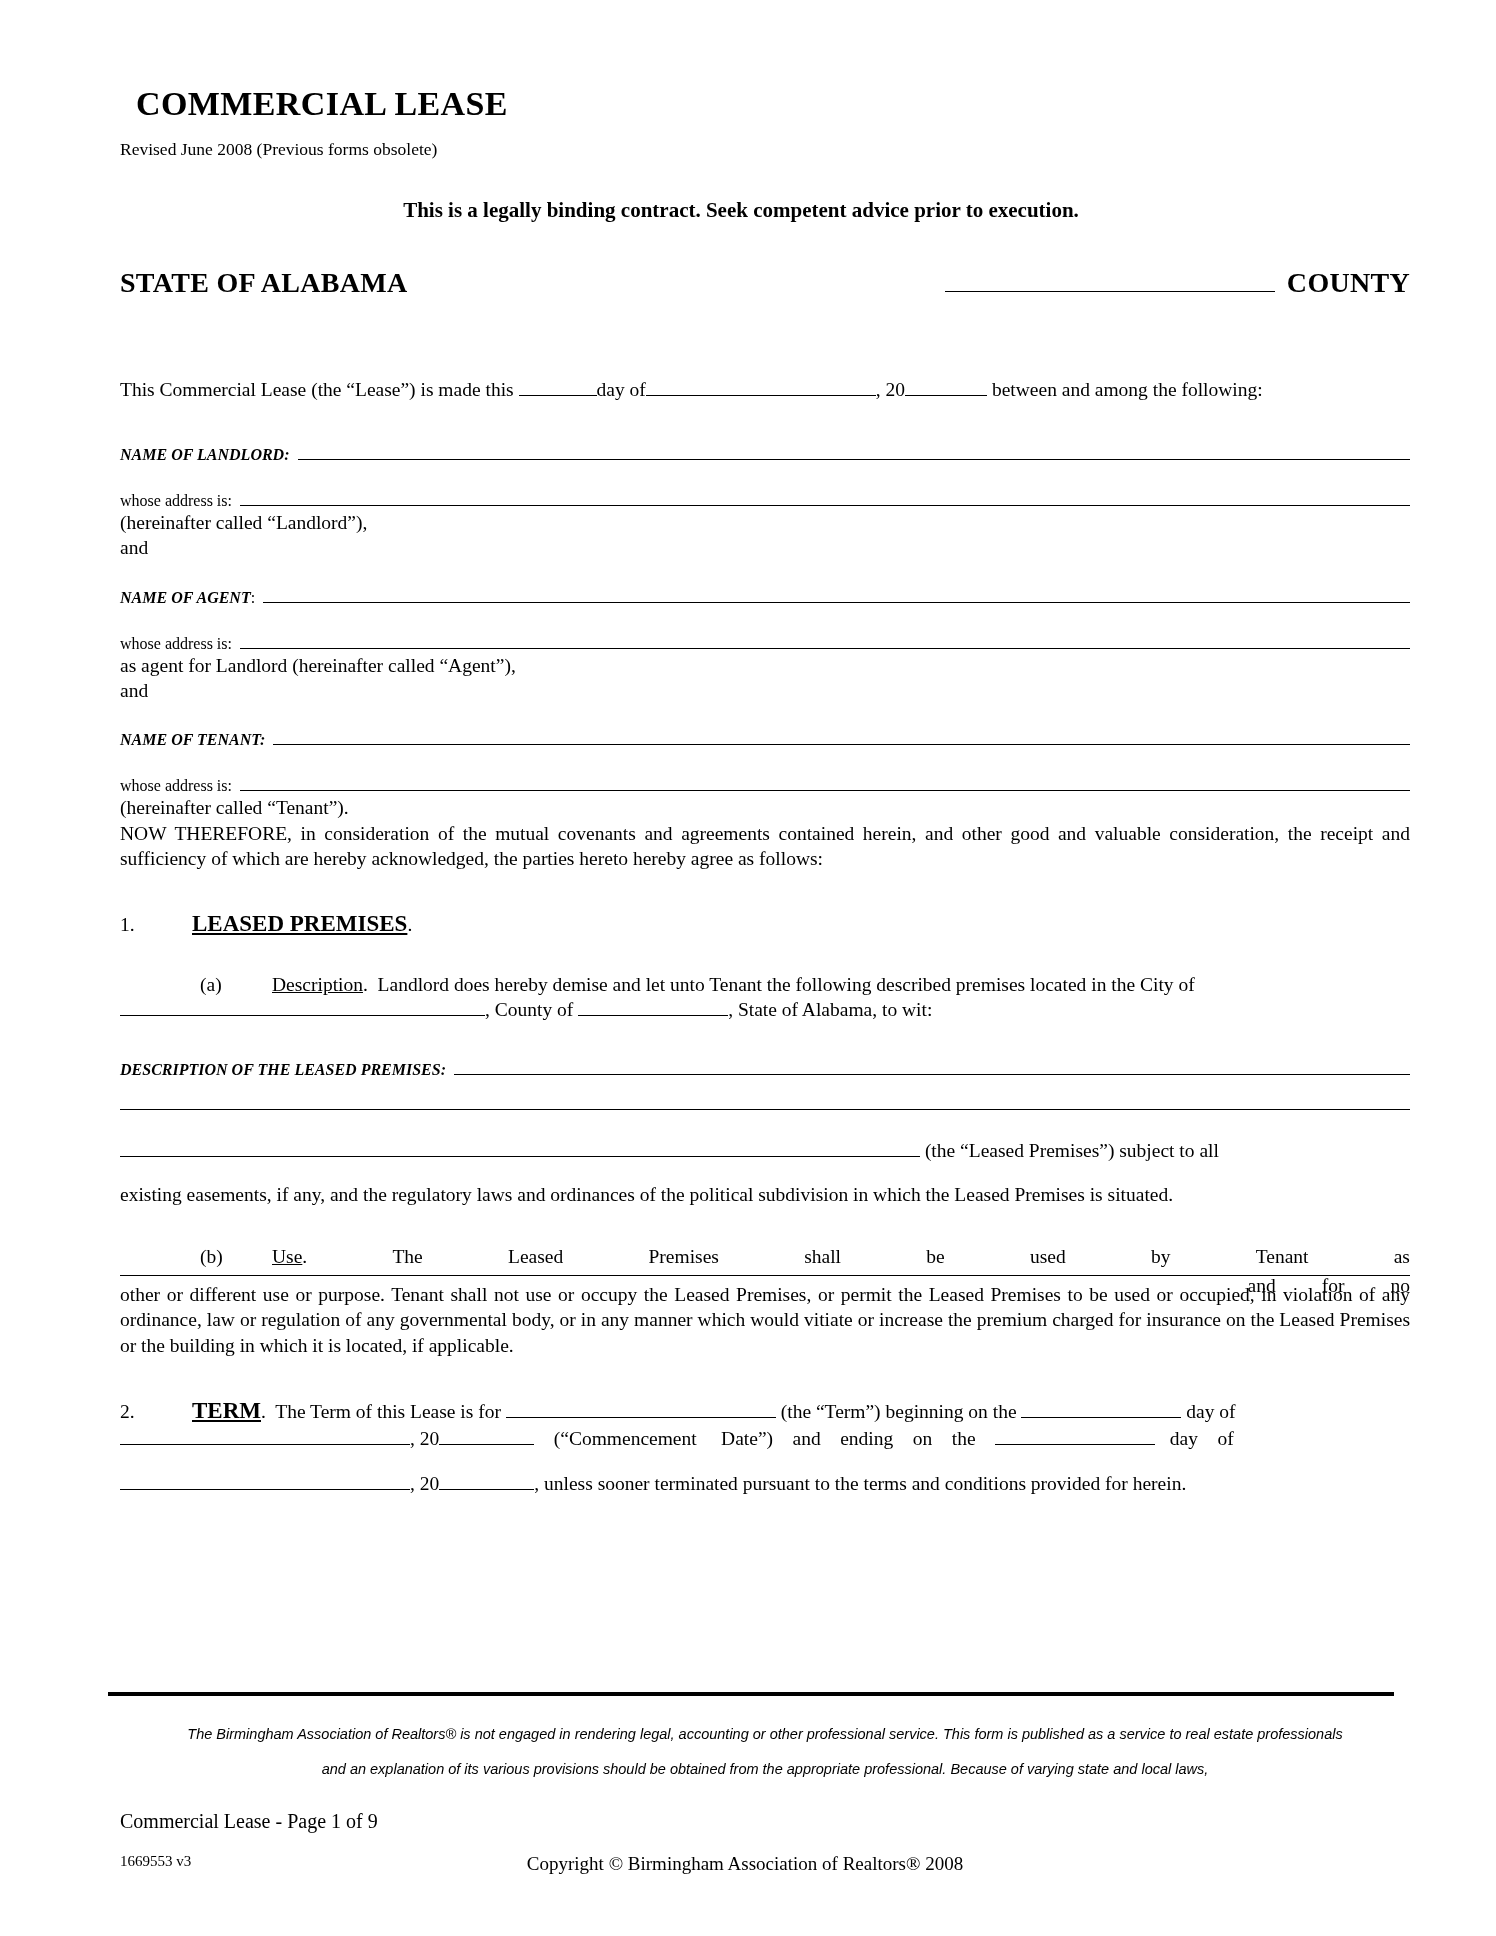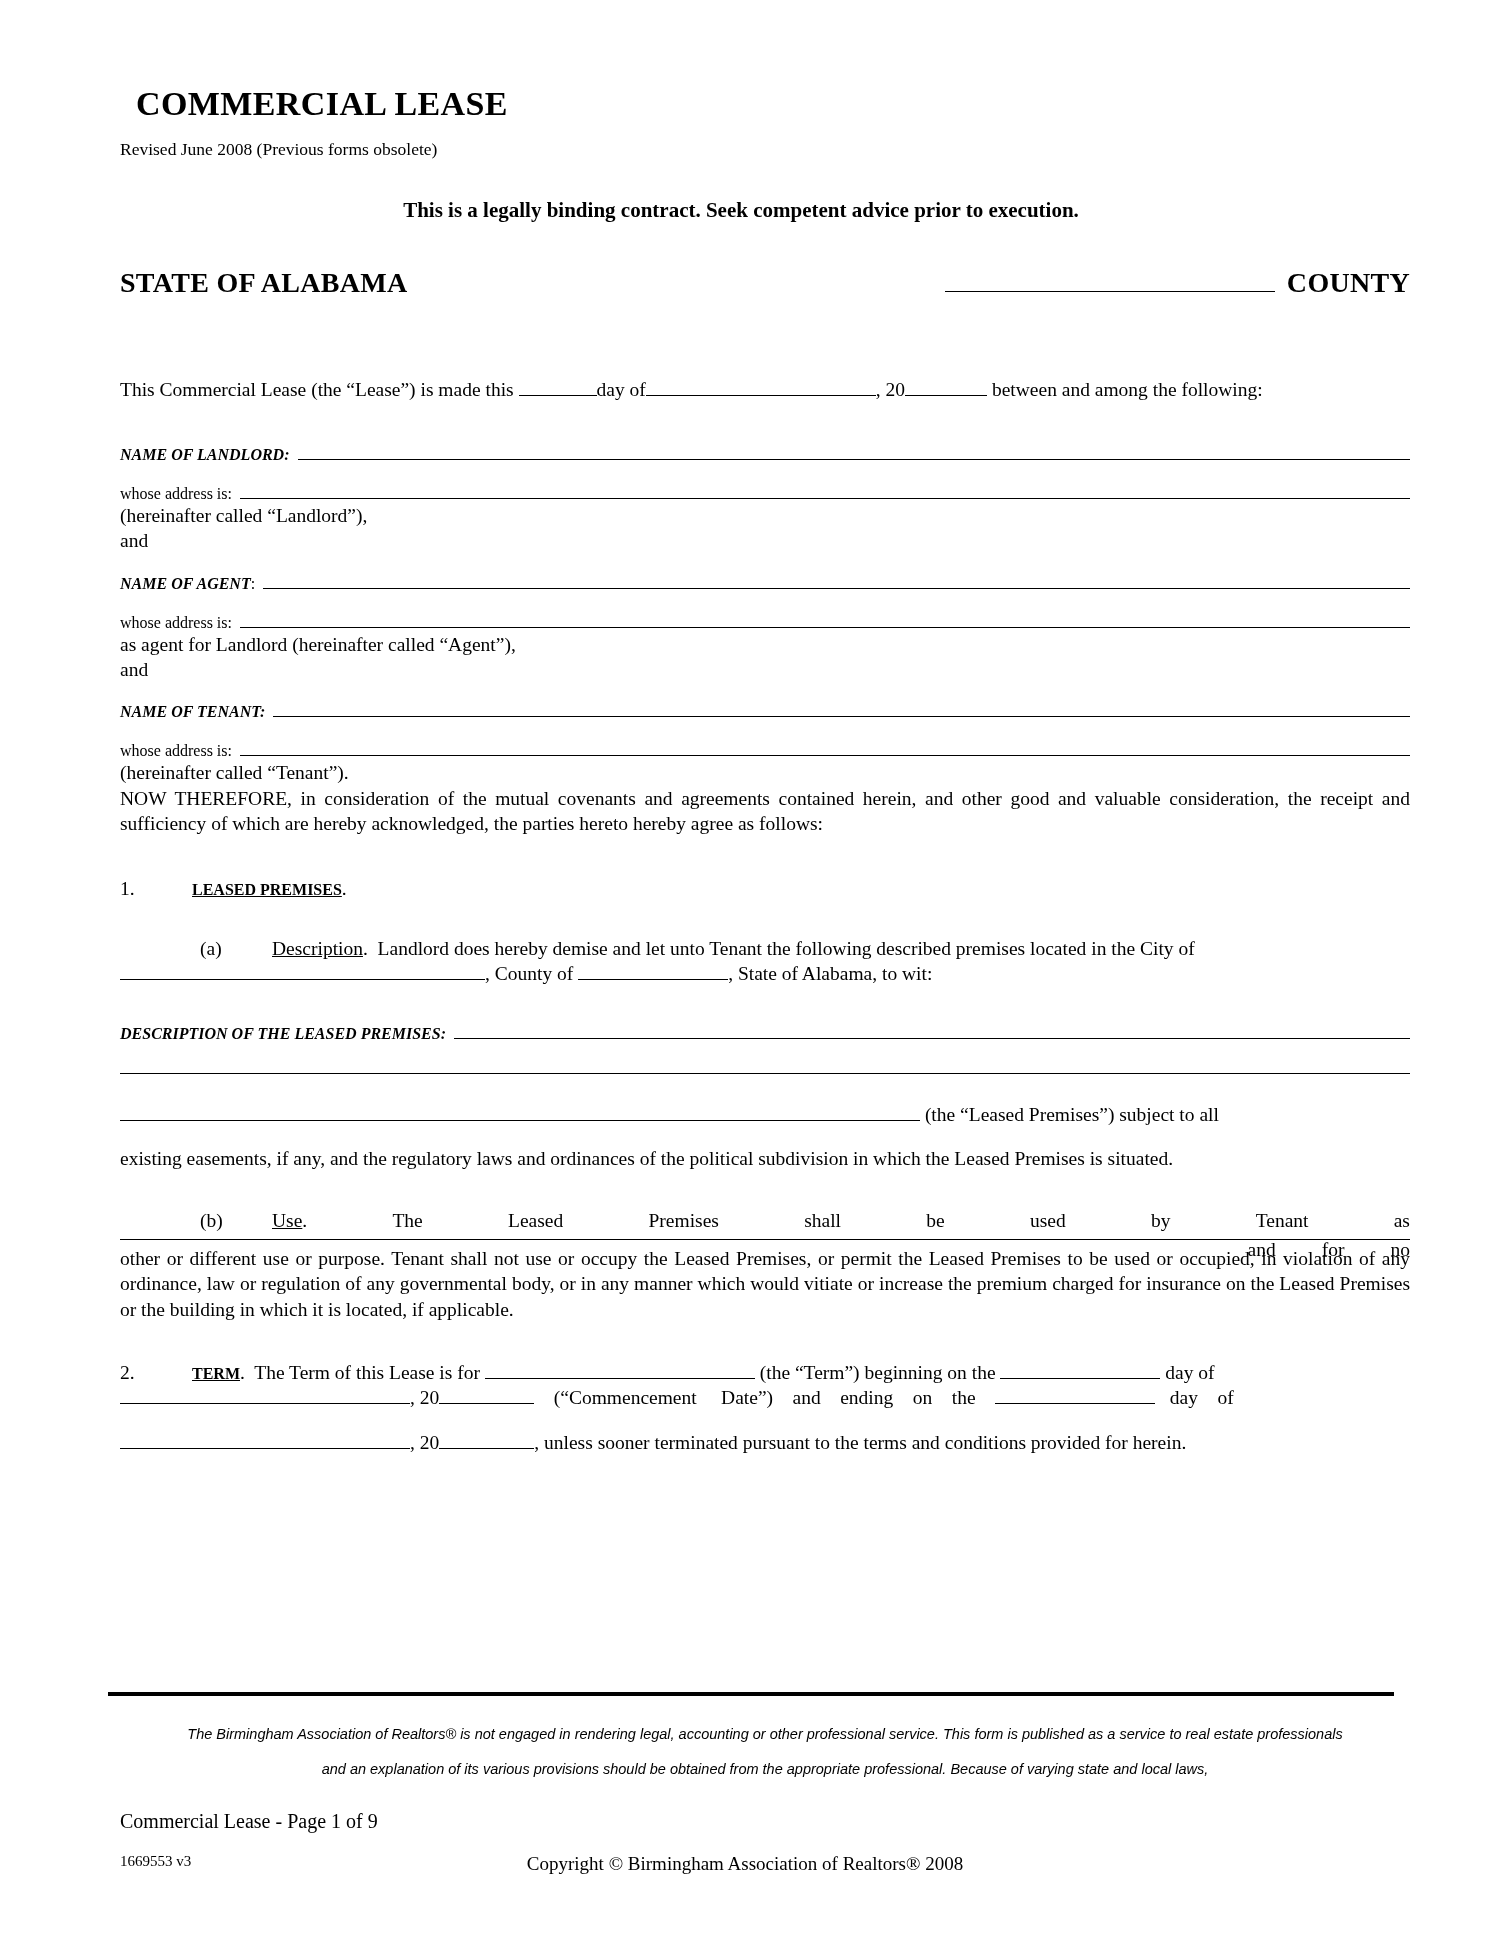--- a/index.html
+++ b/index.html
@@ -69,21 +69,21 @@
     letter-spacing: 0.3px;
   }
 
   
   .body-block { margin-top: 78px; }
   p.t {
     font-size: 19.5px;
     line-height: 1.30;
     margin: 0;
   }
-  .gap-sm { margin-top: 17px; }
+  .gap-sm { margin-top: 24px; }
   .gap-md { margin-top: 40px; }
 
   .ul {
     display: inline-block;
     border-bottom: 1.4px solid #000;
     height: 17px;
     vertical-align: baseline;
   }
   .u-day   { width: 78px; }
   .u-month { width: 230px; }
@@ -113,21 +113,21 @@
     display: flex;
     align-items: baseline;
     margin-top: 40px;
   }
   .sec-num {
     width: 72px;
     flex: 0 0 72px;
     font-size: 19.5px;
   }
   .sec-head {
-    font-size: 16px;
+    font-size: 23px;
     font-weight: bold;
     text-decoration: underline;
   }
   .sec-body {
     flex: 1 1 auto;
     font-size: 19.5px;
     line-height: 1.30;
     text-align: justify;
   }
 

